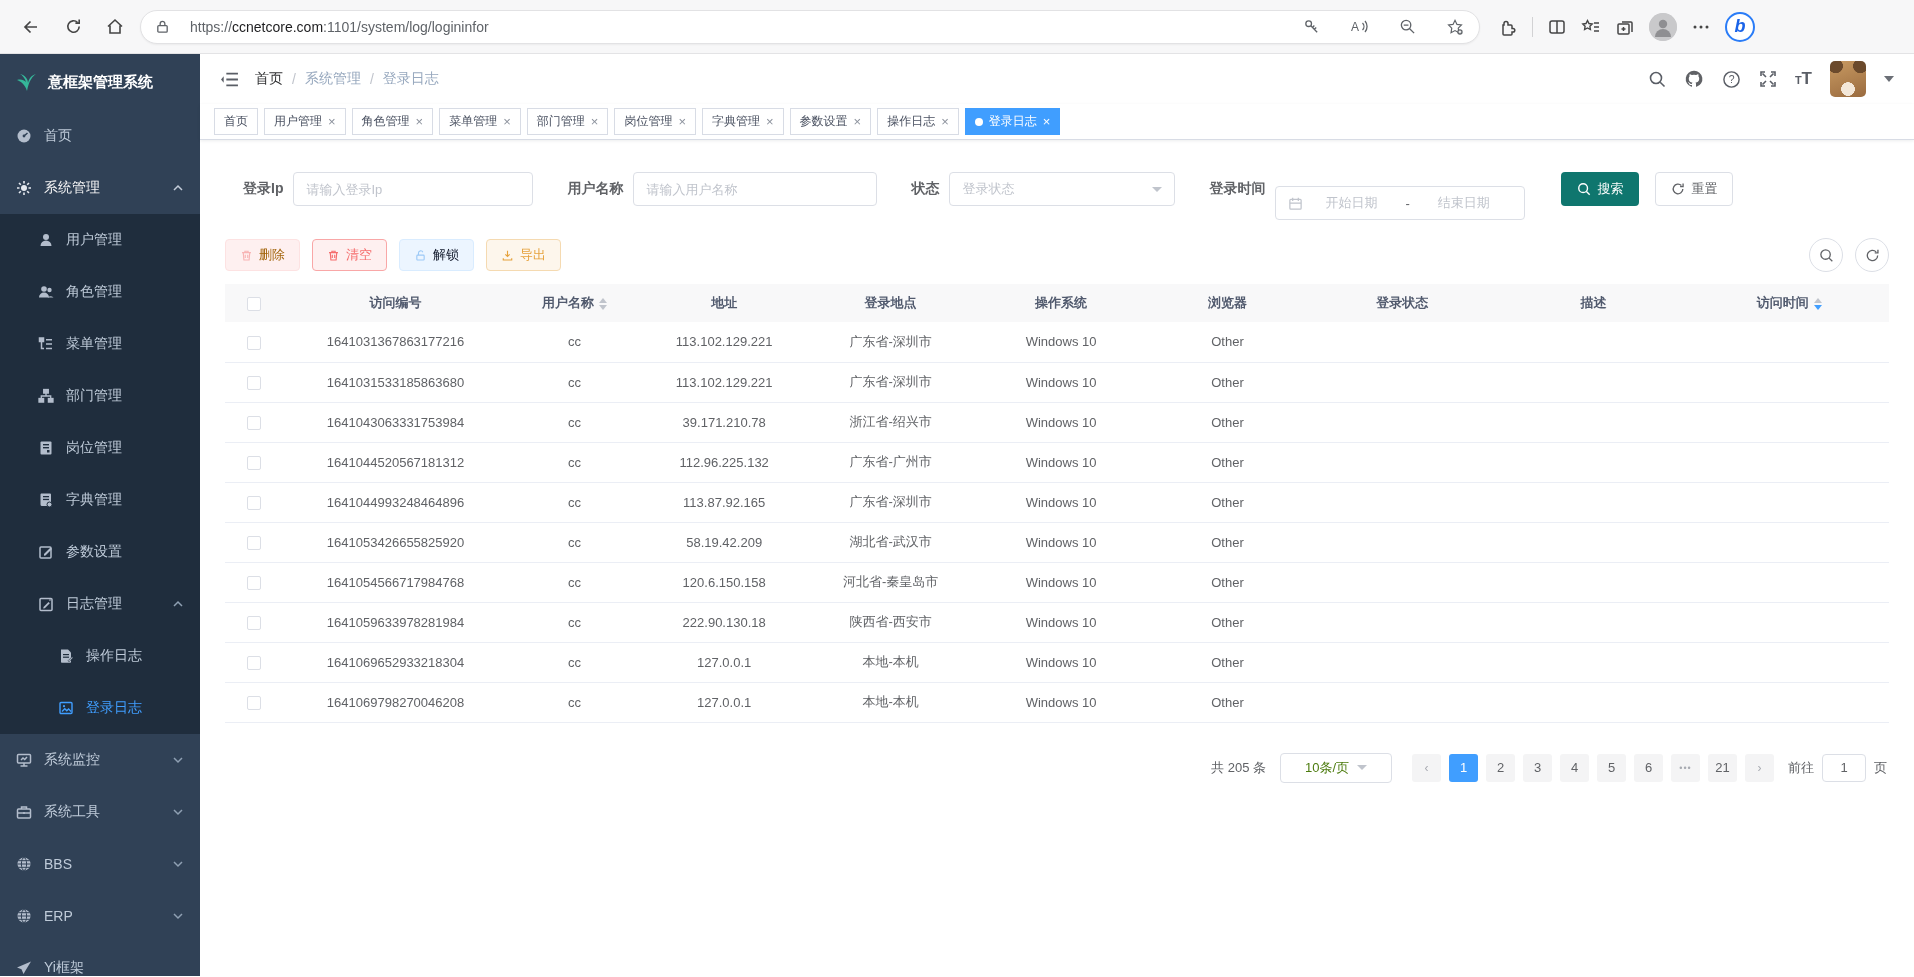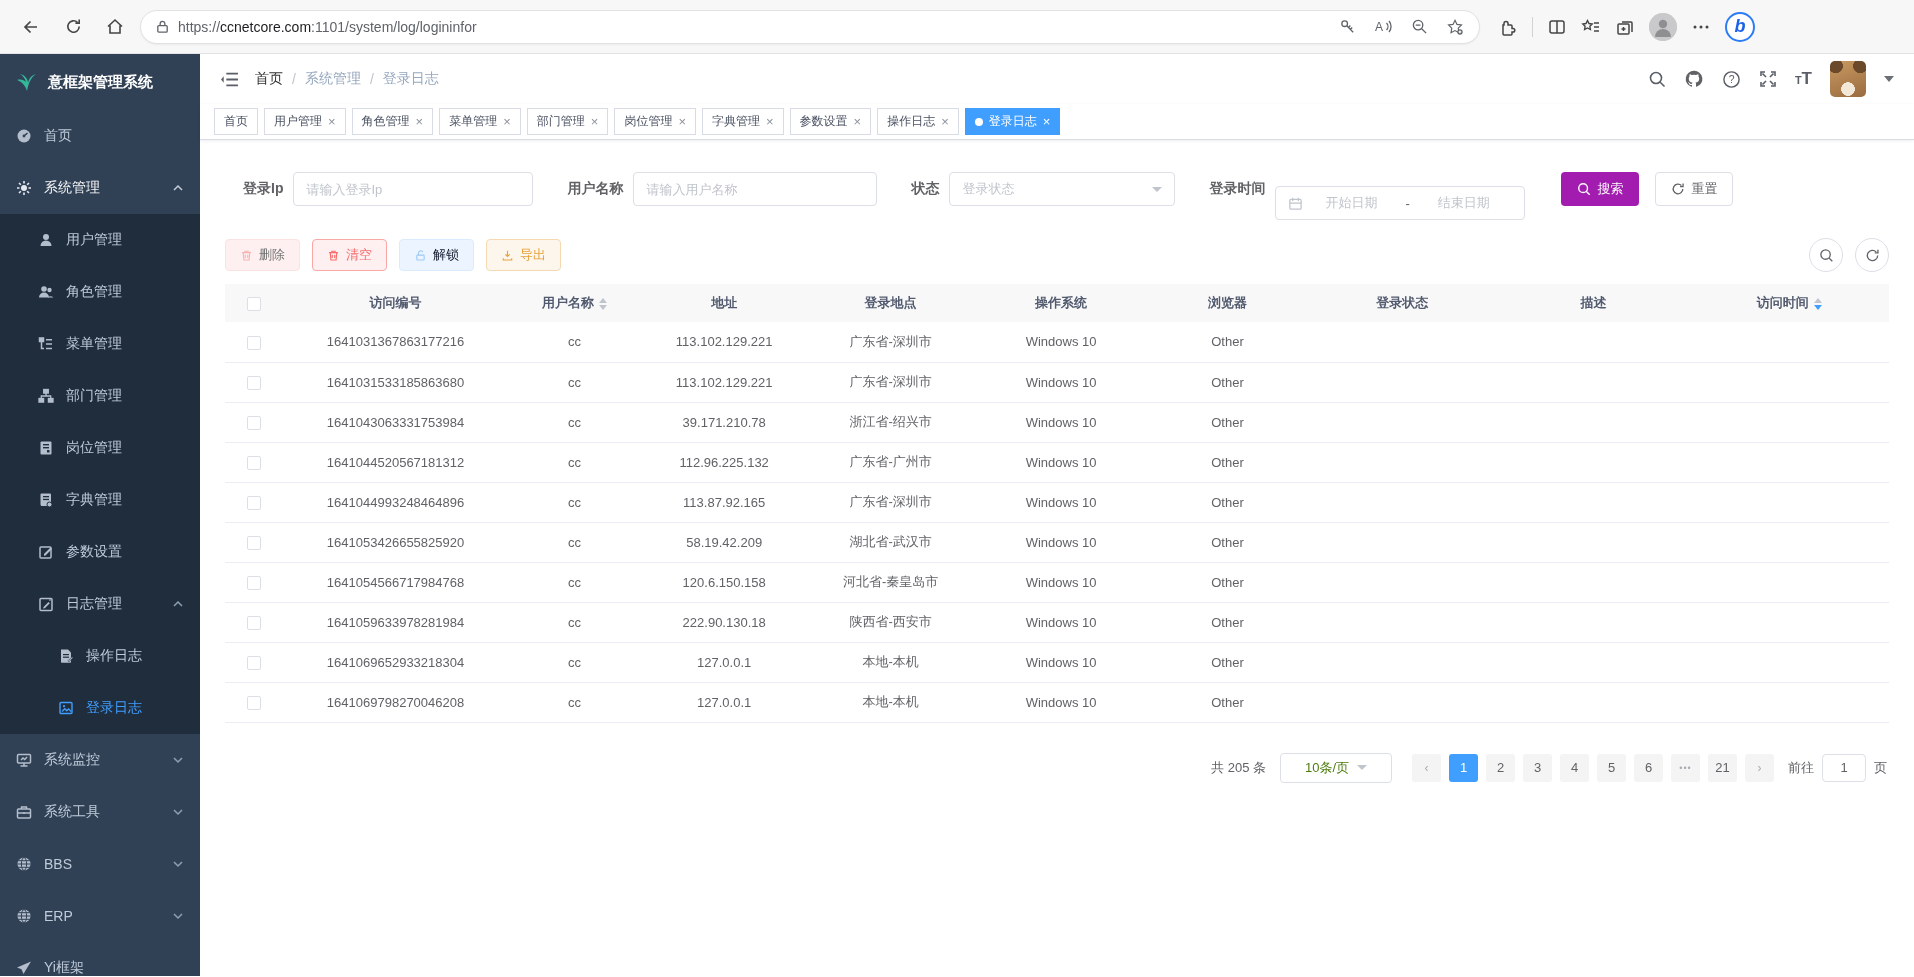--- a/index.html
+++ b/index.html
@@ -5,21 +5,21 @@
   * { margin:0; padding:0; box-sizing:border-box; }
   html,body { width:1914px; height:977px; overflow:hidden; background:#fff;
     font-family:"Liberation Sans","DejaVu Sans",sans-serif; }
   svg { display:block; }
 
   
   .browser-bar{height:54px;background:#f7f7f8;border-bottom:1px solid #e3e3e5;
     display:flex;align-items:center;padding:0 14px;gap:8px;}
   .nav-ic{width:34px;height:34px;border-radius:6px;display:flex;align-items:center;justify-content:center;cursor:pointer;}
   .url-pill{flex:0 0 1340px;height:34px;background:#fff;border:1px solid #e2e2e4;border-radius:17px;
-    box-shadow:0 1px 2px rgba(0,0,0,.05);display:flex;align-items:center;padding:0 10px 0 14px;gap:8px;}
+    box-shadow:0 1px 2px rgba(0,0,0,.05);display:flex;align-items:center;padding:0 10px 0 14px;gap:20px;}
   .url-text{font-size:14px;color:#5f6368;white-space:nowrap;flex:1;}
   .url-text .domain{color:#1d1d1f;}
   .pill-ic{width:28px;height:28px;border-radius:5px;display:flex;align-items:center;justify-content:center;cursor:pointer;}
   .chrome-right{display:flex;align-items:center;gap:14px;margin-left:10px;}
   .vdiv{width:1px;height:20px;background:#d2d2d4;}
   .bing-badge{width:30px;height:30px;border-radius:50%;background:#fff;border:2px solid #2a7cf7;
     display:flex;align-items:center;justify-content:center;font-weight:bold;font-style:italic;
     color:#1a63e8;font-size:18px;cursor:pointer;}
   .profile-circ{width:28px;height:28px;border-radius:50%;background:#c9c9cb;overflow:hidden;
     display:flex;align-items:center;justify-content:center;cursor:pointer;}
@@ -76,27 +76,27 @@
   .f-box{height:34px;border:1px solid #dcdfe6;border-radius:4px;background:#fff;
     display:flex;align-items:center;padding:0 12px;font-size:13px;color:#606266;}
   input.f-box{outline:none;}
   input::placeholder{color:#c0c4cc;}
   .ph{color:#c0c4cc;}
   .sel-caret{width:0;height:0;border-left:5px solid transparent;border-right:5px solid transparent;
     border-top:5px solid #c0c4cc;margin-left:auto;}
   .gap30{width:34px;}
   .btn{height:34px;border-radius:4px;display:inline-flex;align-items:center;gap:6px;
     padding:0 15px;font-size:13px;cursor:pointer;border:1px solid transparent;white-space:nowrap;}
-  .btn-search{background:#a21caf;color:#fff;margin-left:36px;}
+  .btn-search{background:#0f766e;color:#fff;margin-left:36px;}
   .btn-reset{background:#fff;border-color:#dcdfe6;color:#606266;margin-left:16px;}
 
   .toolbar-row{display:flex;align-items:center;margin-top:18px;gap:12px;}
   .tbtn{height:32px;border-radius:4px;display:inline-flex;align-items:center;gap:6px;
     padding:0 14px;font-size:13px;cursor:pointer;border:1px solid transparent;}
-  .tbtn-del{background:#fef0f0;border-color:#fde2e2;color:#737373;cursor:not-allowed;}
+  .tbtn-del{background:#fef0f0;border-color:#fde2e2;color:#a16207;cursor:not-allowed;}
   .tbtn-clear{background:#fef0f0;border-color:#f9a7a7;color:#f56c6c;}
   .tbtn-unlock{background:#ecf5ff;border-color:#d9ecff;color:#0f172a;cursor:not-allowed;}
   .tbtn-export{background:#fdf6ec;border-color:#f5dab1;color:#e6a23c;}
   .tool-right{margin-left:auto;display:flex;gap:12px;}
   .circ-btn{width:34px;height:34px;border-radius:50%;border:1px solid #dcdfe6;background:#fff;
     display:flex;align-items:center;justify-content:center;cursor:pointer;}
 
   table.grid{width:100%;border-collapse:collapse;margin-top:12px;font-size:13px;color:#606266;table-layout:fixed;}
   .grid thead th{background:#f8f8f9;color:#515a6e;font-weight:bold;height:38px;text-align:center;white-space:nowrap;}
   .grid tbody td{height:40px;border-bottom:1px solid #ebeef5;text-align:center;white-space:nowrap;overflow:hidden;}

